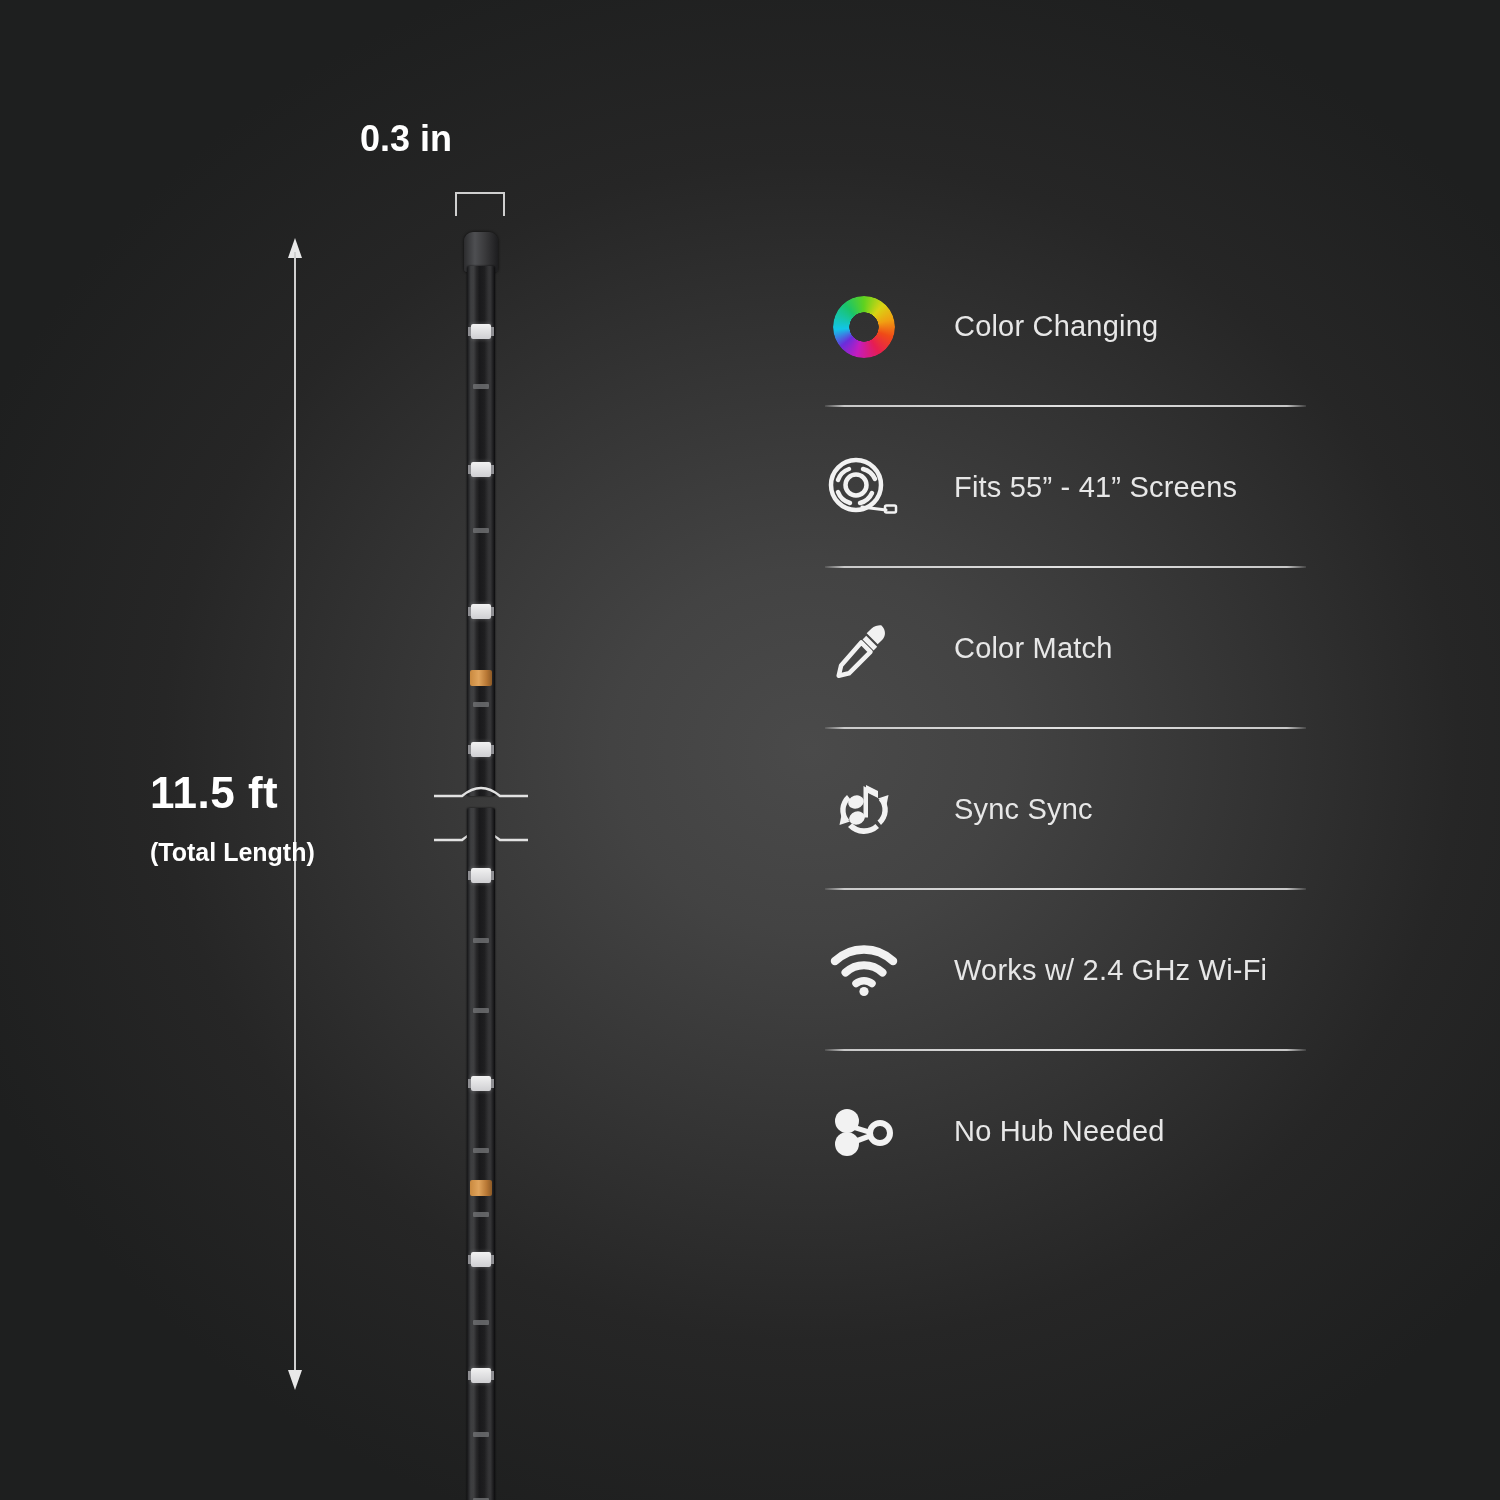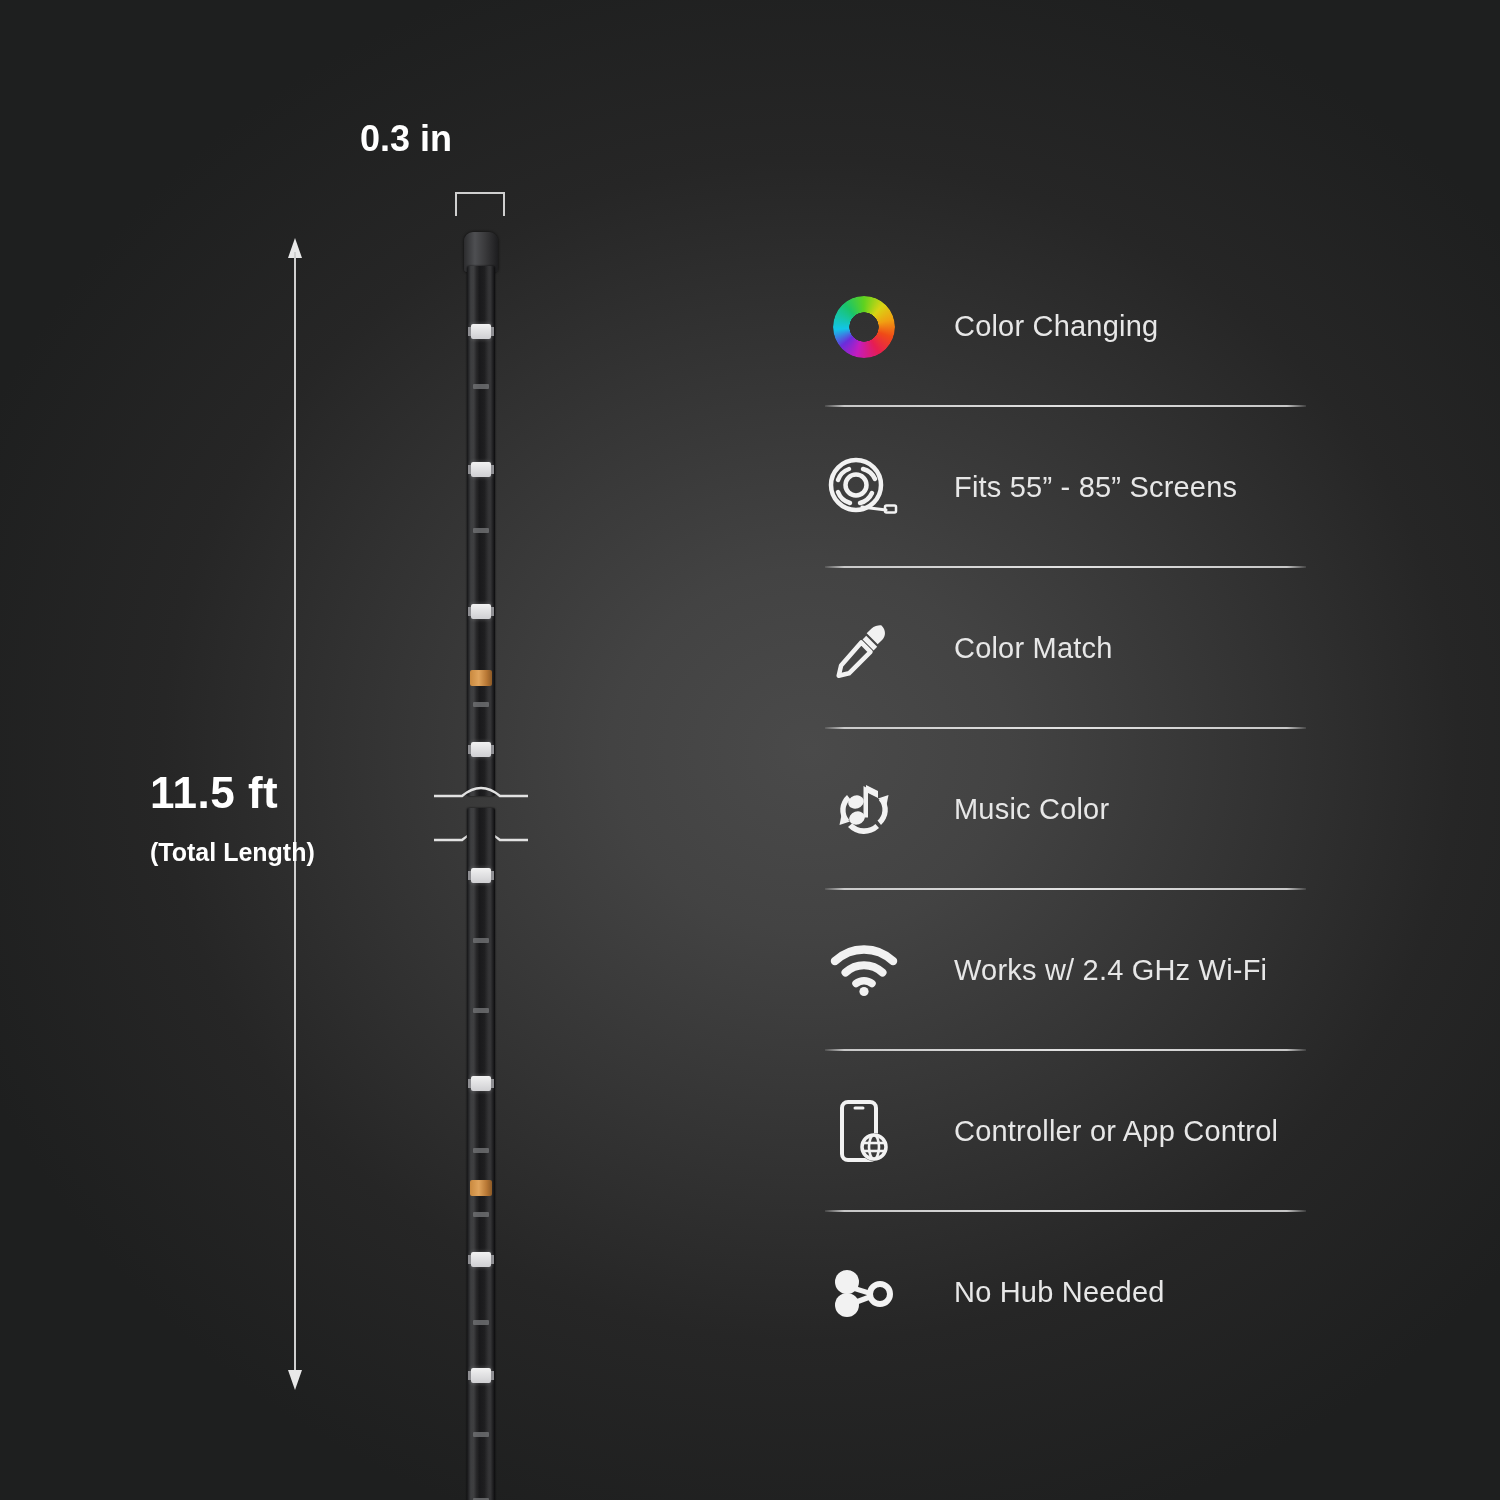--- a/index.html
+++ b/index.html
@@ -158,21 +158,21 @@
             <circle cx="30" cy="28" r="10.5"></circle>
             <path d="M30 28 m-18 -5 a18 18 0 0 1 11 -11"></path>
             <path d="M30 28 m7 -16 a18 18 0 0 1 12 10"></path>
             <path d="M30 28 m16 8 a18 18 0 0 1 -12 10"></path>
             <path d="M30 28 m-6 18 a18 18 0 0 1 -12 -11"></path>
             <path d="M36 50 L60 53" stroke-width="3"></path>
           </g>
           <rect x="59" y="48.5" width="11" height="7" rx="1.5" fill="none" stroke="#f2f2f2" stroke-width="2.5"></rect>
         </svg>
       </div>
-      <div class="flabel">Fits 55” - 85” Screens</div>
+      <div class="flabel">Fits 55” - 41” Screens</div>
       <div class="fsep"></div>
     </div>
 
     <div class="frow">
       <div class="ficon">
         <svg width="62" height="62" viewBox="0 0 62 62">
           <g fill="#f2f2f2">
             <path d="M48.5 7.5 c4.5 4.5 4.5 10.5 0.8 14.2 l-4.6 4.6 -11 -11 4.6 -4.6 c3.7 -3.7 9.7 -3.7 10.2 -3.2z"></path>
             <path d="M33.2 17.8 l11 11 -3.6 3.6 -11 -11z"></path>
             <path d="M28.2 24.5 l9.3 9.3 -21.5 21.5 -10.3 2.4 2.4 -10.3z" fill="none" stroke="#f2f2f2" stroke-width="4.5" stroke-linejoin="round"></path>
@@ -192,56 +192,39 @@
             <ellipse cx="25" cy="25" rx="8" ry="6.5" transform="rotate(-18 25 25)"></ellipse>
             <ellipse cx="26" cy="41" rx="8" ry="6.5" transform="rotate(-18 26 41)"></ellipse>
             <path d="M14 46 a20 20 0 0 1 2 -28 l3.5 4.5 a14.5 14.5 0 0 0 -1.4 20.3z"></path>
             <path d="M10.5 38 l8.5 6.5 -10.5 3.5z"></path>
             <path d="M52 20 a20 20 0 0 1 -2 28 l-3.5 -4.5 a14.5 14.5 0 0 0 1.4 -20.3z"></path>
             <path d="M55.5 28 l-8.5 -6.5 10.5 -3.5z"></path>
             <path d="M17 50 a22 22 0 0 0 31 1 l-3.6 -4 a16.6 16.6 0 0 1 -23.2 -0.8z"></path>
           </g>
         </svg>
       </div>
-      <div class="flabel">Music Color</div>
+      <div class="flabel">Sync Sync</div>
       <div class="fsep"></div>
     </div>
 
     <div class="frow">
       <div class="ficon">
         <svg width="68" height="52" viewBox="0 0 68 52">
           <g fill="none" stroke="#f2f2f2" stroke-linecap="round">
             <path d="M5 16 a42 42 0 0 1 58 0" stroke-width="8.5"></path>
             <path d="M15.5 27.5 a27 27 0 0 1 37 0" stroke-width="8"></path>
             <path d="M26 38.5 a13 13 0 0 1 16 0" stroke-width="7.5"></path>
           </g>
           <circle cx="34" cy="46.5" r="4.6" fill="#f2f2f2"></circle>
         </svg>
       </div>
       <div class="flabel">Works w/ 2.4 GHz Wi-Fi</div>
       <div class="fsep"></div>
     </div>
 
-    <div class="frow">
-      <div class="ficon">
-        <svg width="62" height="70" viewBox="0 0 62 70">
-          <rect x="9" y="5" width="34" height="58" rx="6" fill="none" stroke="#f2f2f2" stroke-width="4"></rect>
-          <path d="M22 11 h8" stroke="#f2f2f2" stroke-width="3" stroke-linecap="round"></path>
-          <circle cx="41" cy="50" r="14" fill="#3a3a3a"></circle>
-          <circle cx="41" cy="50" r="12" fill="none" stroke="#f2f2f2" stroke-width="3.5"></circle>
-          <g fill="none" stroke="#f2f2f2" stroke-width="2.6">
-            <ellipse cx="41" cy="50" rx="5" ry="12"></ellipse>
-            <path d="M29.5 46 h23"></path>
-            <path d="M29.5 54 h23"></path>
-          </g>
-        </svg>
-      </div>
-      <div class="flabel">Controller or App Control</div>
-      <div class="fsep"></div>
-    </div>
 
     <div class="frow">
       <div class="ficon">
         <svg width="66" height="56" viewBox="0 0 66 56">
           <g fill="#f2f2f2">
             <circle cx="16" cy="17" r="12"></circle>
             <circle cx="16" cy="40" r="12"></circle>
             <path d="M24 21 l16 5 -1 5 -16 -5z"></path>
             <path d="M23 35 l16 -6 2 5 -16 6z"></path>
           </g>

